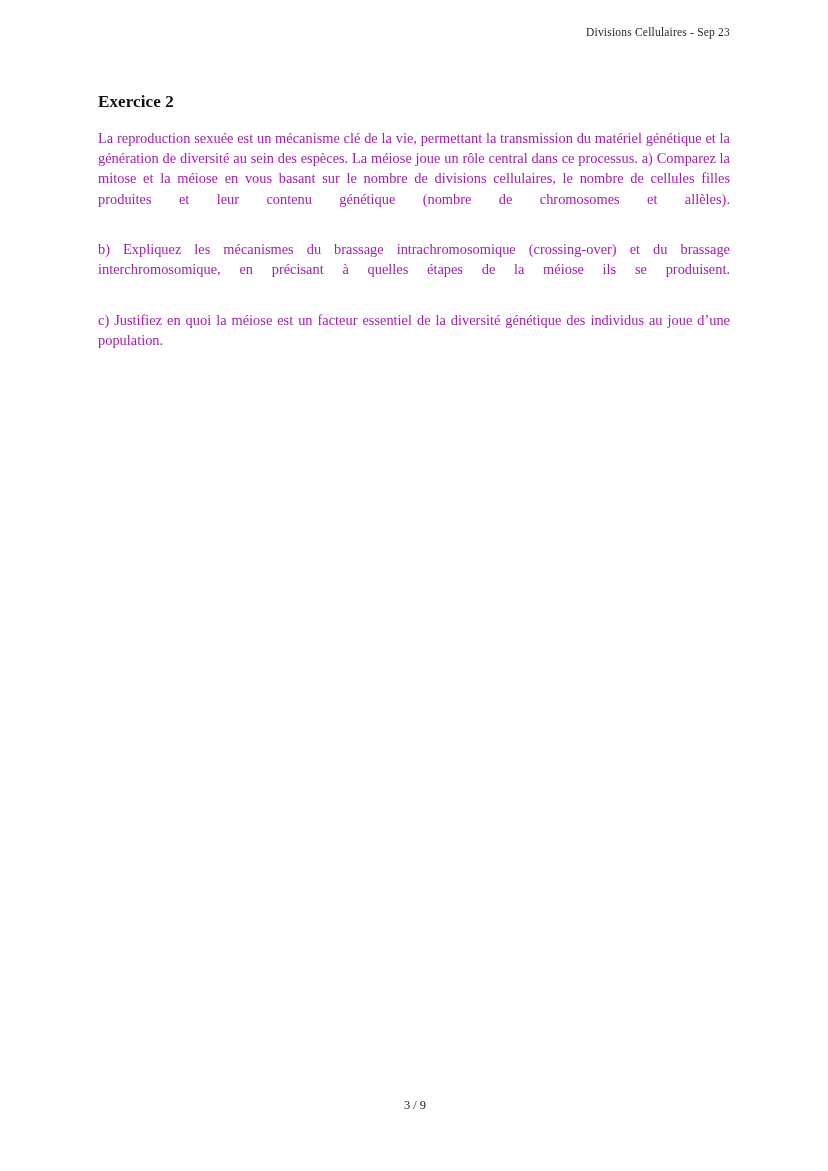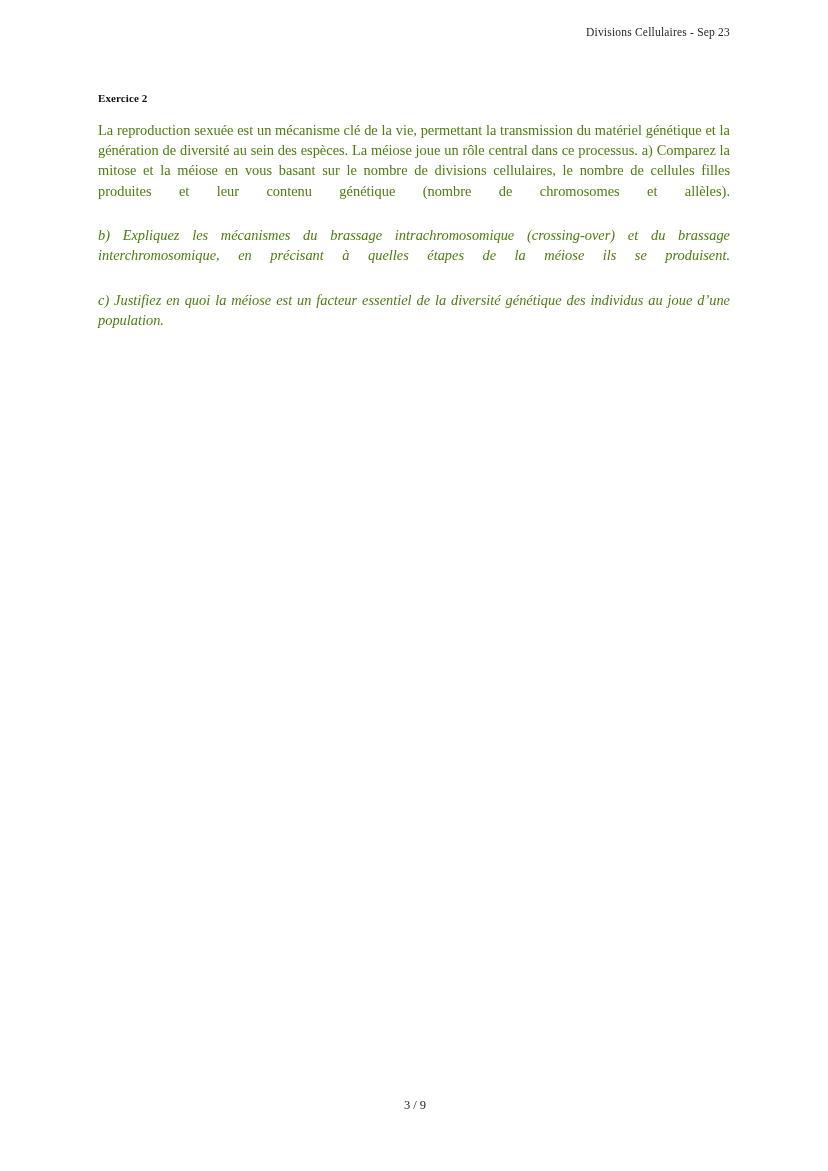--- a/index.html
+++ b/index.html
@@ -31,37 +31,36 @@
     text-align: right;
     white-space: nowrap;
   }
   .content {
     position: absolute;
     left: 98px;
     top: 92px;
     width: 632px;
   }
   .exercise-title {
-    font-size: 11px;
+    font-size: 17px;
     font-weight: bold;
     margin: 0 0 16px 0;
     letter-spacing: 0.1px;
     color: #111111;
   }
   .body-par {
     font-size: 14.4px;
     line-height: 20.2px;
     margin: 0;
-    color: #4d7c0f;
+    color: #a21caf;
     text-align: justify;
     text-justify: inter-word;
   }
   .par-b, .par-c {
-    margin-top: 4px;
-    font-style: italic;
+    margin-top: 10px;
   }
   .page-number {
     position: absolute;
     left: 2px;
     right: 0;
     top: 1098px;
     text-align: center;
     font-size: 12.5px;
     color: #222222;
   }

